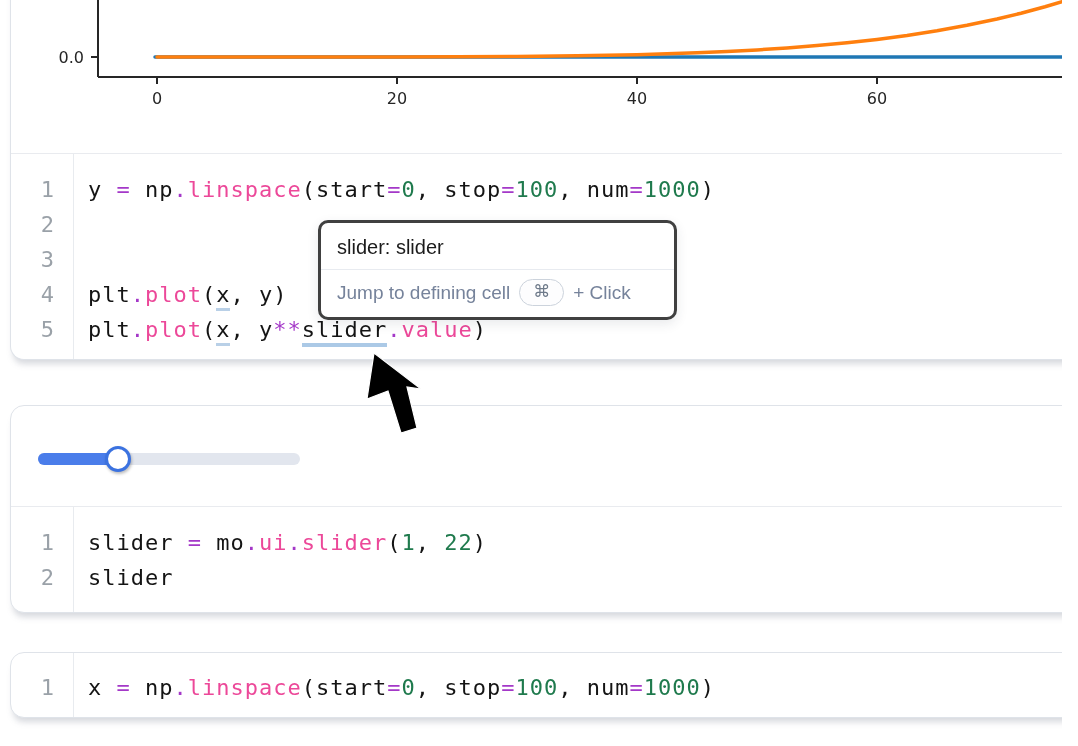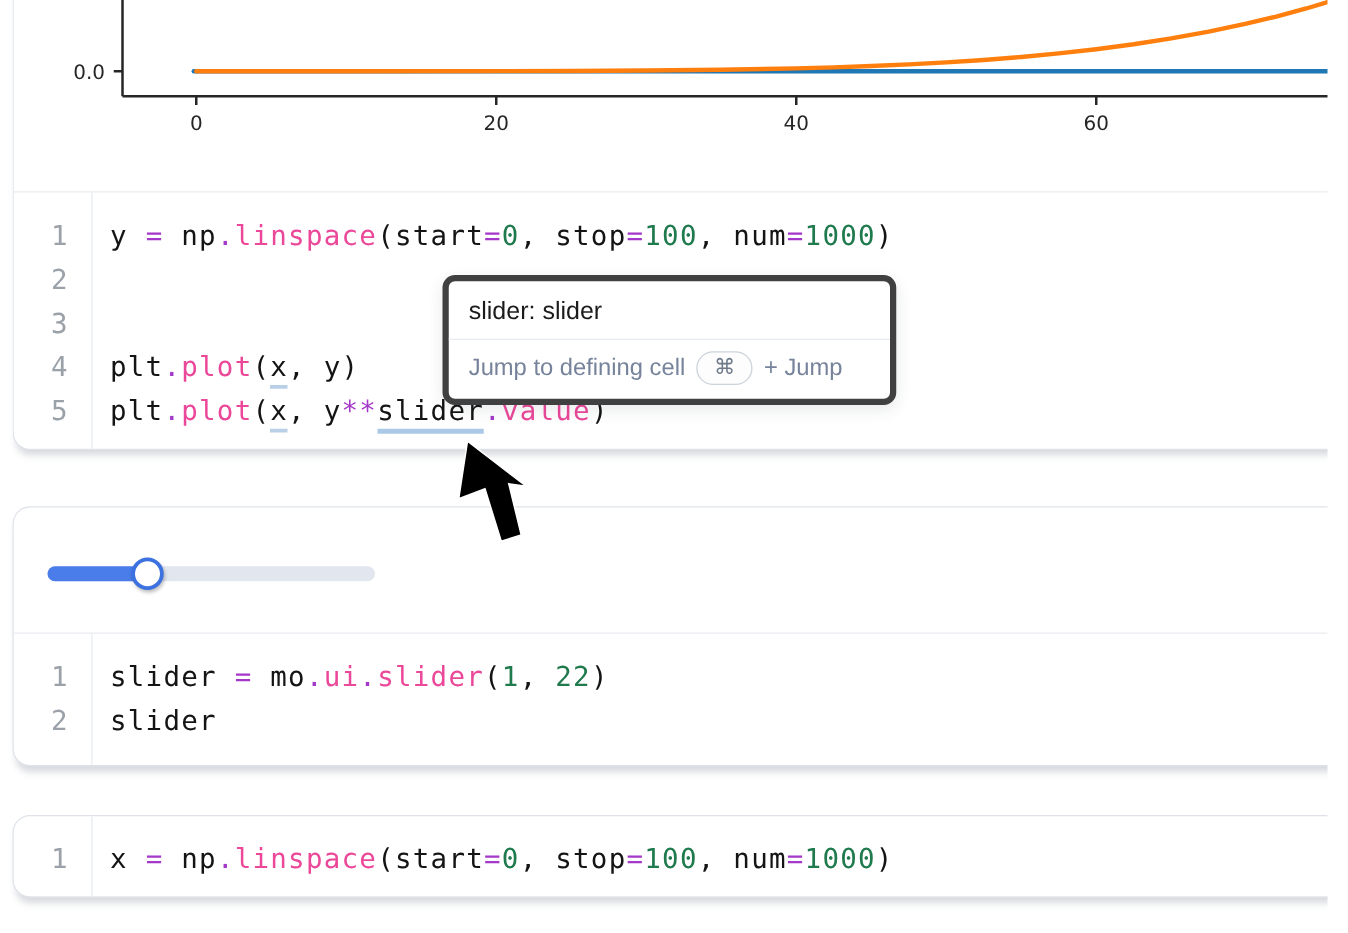--- a/index.html
+++ b/index.html
@@ -36,21 +36,21 @@
 
   
   .slider{position:absolute;left:27px;top:40px;width:262px;height:26px;}
   .slider-track{position:absolute;left:0;right:0;top:7px;height:12px;border-radius:6px;background:#e2e6ee;}
   .slider-fill{position:absolute;left:0;top:7px;height:12px;border-radius:6px;background:#4a7dea;}
   .slider-thumb{position:absolute;top:0;width:26px;height:26px;border-radius:50%;background:#fff;
         border:3px solid #3b72e0;box-sizing:border-box;box-shadow:1px 2px 3px rgba(0,0,0,.25);}
 
   
   .tooltip{position:absolute;left:318px;top:220px;width:353px;background:#fff;z-index:5;
-        border:5px solid #404040;border-radius:10px;box-shadow:0 4px 12px rgba(40,50,70,.10);margin-left:36px;}
+        border:3px solid #404040;border-radius:10px;box-shadow:0 4px 12px rgba(40,50,70,.10);}
   .tooltip-title{padding:13px 16px 10px;font-size:20px;color:#1b1b1b;}
   .tooltip-divider{height:1px;background:#e8ebf0;}
   .tooltip-footer{display:flex;align-items:center;gap:9px;padding:9px 16px 11px;
         color:#76839b;font-size:19px;}
   .kbd{border:1.5px solid #ccd3dc;border-radius:999px;padding:1px 13px 3px;font-size:17px;
         color:#6e7a8a;background:#fdfdfe;}
 
   
   .cursor{position:absolute;left:360px;top:345px;z-index:10;}
 
@@ -99,21 +99,21 @@
   <section class="cell cell3">
     <div class="code code-3" id="code3"><div class="cline"><span class="lnum">1</span><span class="ltext"><span class="tk-v">x</span><span class="tk-p"> </span><span class="tk-o">=</span><span class="tk-p"> </span><span class="tk-v">np</span><span class="tk-o">.</span><span class="tk-f">linspace</span><span class="tk-p">(</span><span class="tk-v">start</span><span class="tk-o">=</span><span class="tk-n">0</span><span class="tk-p">, </span><span class="tk-v">stop</span><span class="tk-o">=</span><span class="tk-n">100</span><span class="tk-p">, </span><span class="tk-v">num</span><span class="tk-o">=</span><span class="tk-n">1000</span><span class="tk-p">)</span></span></div></div>
   </section>
 
   <div class="tooltip">
     <div class="tooltip-title">slider: slider</div>
     <div class="tooltip-divider"></div>
     <div class="tooltip-footer">
       <span>Jump to defining cell</span>
       <span class="kbd">⌘</span>
-      <span>+ Jump</span>
+      <span>+ Click</span>
     </div>
   </div>
 
   <svg class="cursor" width="75" height="100">
     <path d="M14,8 L7,54 L28,46 L41,88 L57,83 L47,42 L61,44 Z" fill="#000" stroke="#fff" stroke-width="1.2"></path>
   </svg>
 
 </div>
 
 </body></html>

